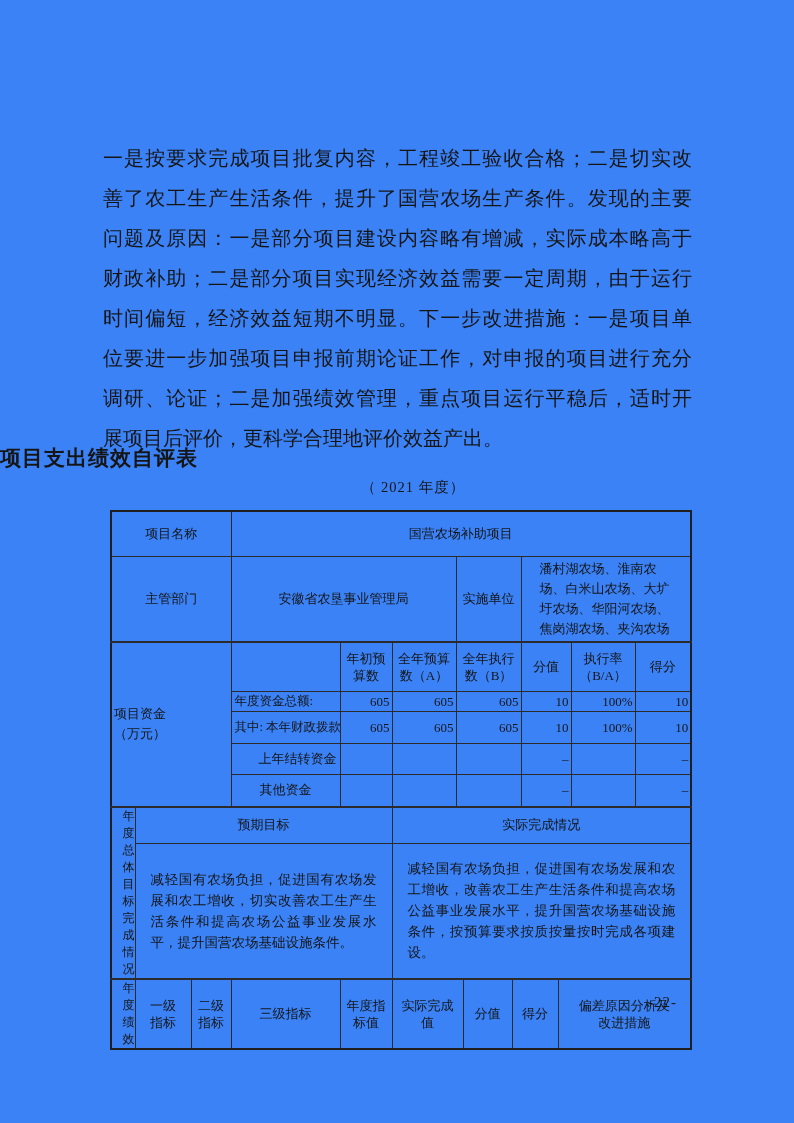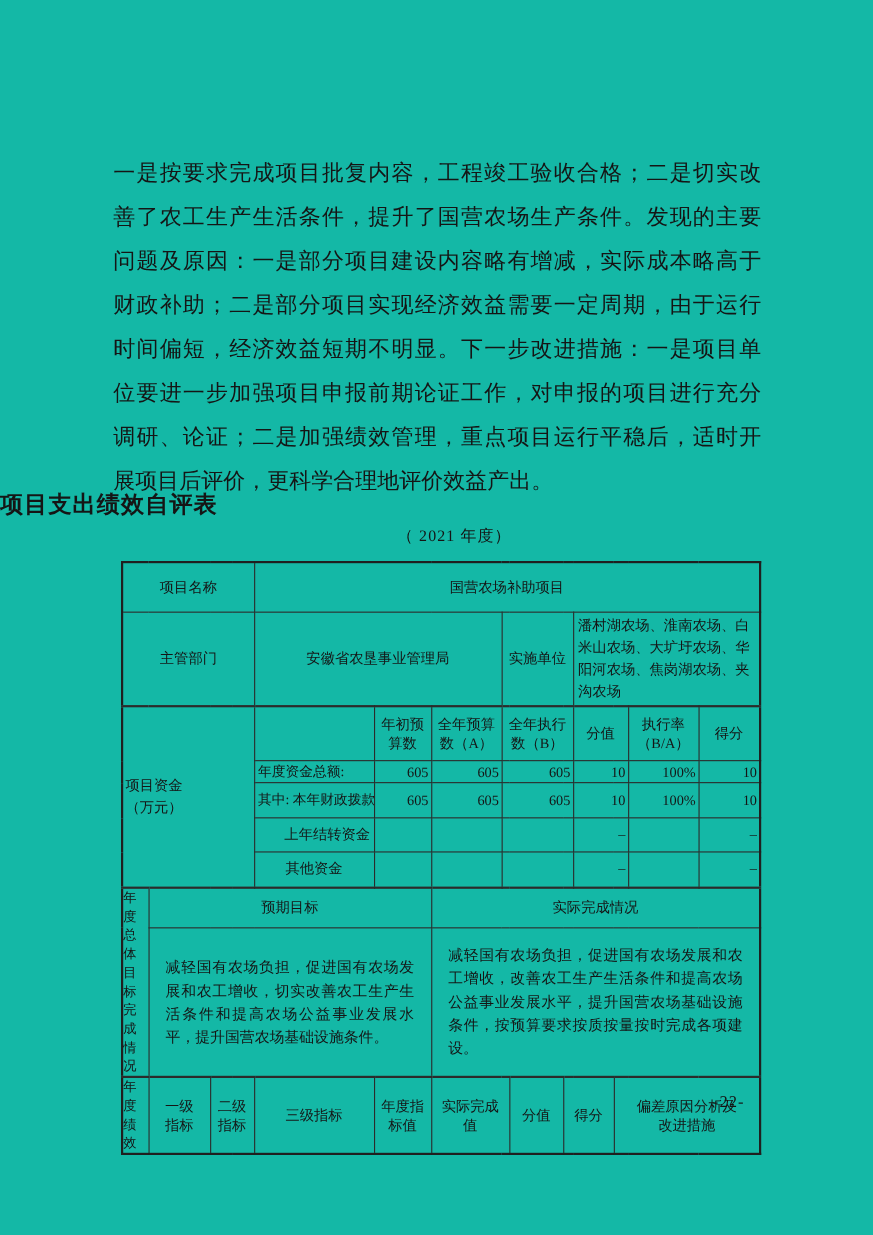--- a/index.html
+++ b/index.html
@@ -1,20 +1,20 @@
 <!DOCTYPE html>
 <html><head>
 <meta charset="utf-8">
 <style>
   html, body { margin: 0; padding: 0; background: #ffffff; }
   .page {
     position: relative;
     width: 794px;
     height: 1123px;
-    background: #14b8a6;
+    background: #3b82f6;
     font-family: "Liberation Serif", serif;
     color: #151515;
     overflow: hidden;
   }
 
   
   .body-paragraph {
     position: absolute;
     left: 103px;
     top: 138px;
@@ -72,36 +72,36 @@
   }
   .tb2 td { border-bottom-width: 2px; }
   .tt2 td { border-top-width: 2px; }
 
   .ac { text-align: center; }
   .al { text-align: left; padding-left: 3px !important; }
   .ar { text-align: right; padding-right: 3px !important; }
 
   .hdr { text-align: center; white-space: pre-line; line-height: 17px; }
   .v-label {
-    text-align: left;
+    text-align: right;
     white-space: pre-line;
     font-size: 12px;
     line-height: 17px;
     padding: 0 !important;
   }
   .group-label {
     text-align: left;
     white-space: pre-line;
     line-height: 20px;
   }
   .nowrap-label { white-space: nowrap; overflow: hidden; font-size: 12.5px; }
   .farm-list {
     text-align: left;
     line-height: 20px;
-    padding: 2px 4px !important;
+    padding: 2px 18px !important;
     word-break: break-all;
   }
   .goal-text {
     text-align: justify;
     vertical-align: middle;
     font-size: 13.5px;
     line-height: 21px;
     padding: 2px 15px !important;
     word-break: break-all;
   }

